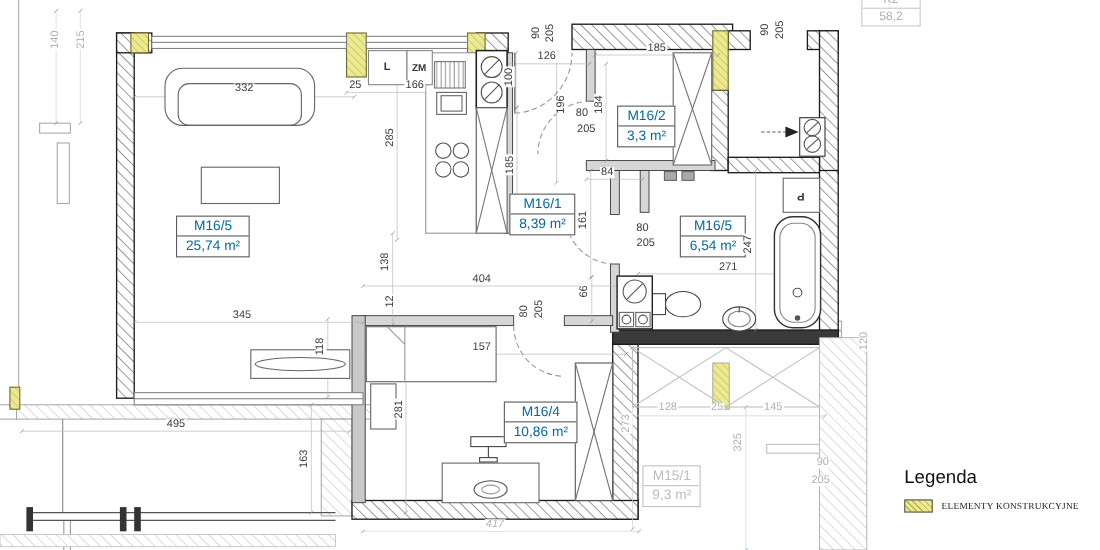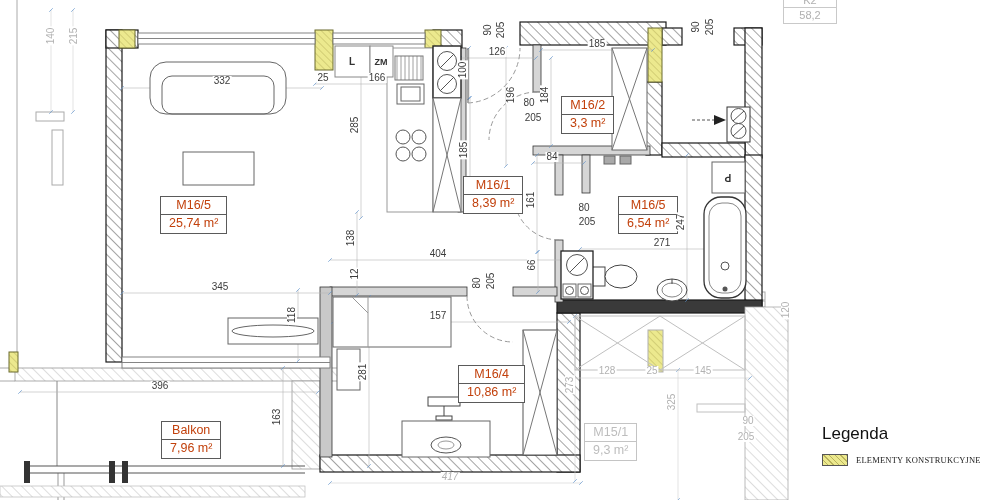--- a/index.html
+++ b/index.html
@@ -4,21 +4,21 @@
 <style>
   html,body{margin:0;padding:0;background:#fff;}
   .plan{position:relative;width:1000px;height:500px;background:#fff;overflow:hidden;
         font-family:"Liberation Sans", sans-serif;}
   .plan svg{position:absolute;left:0;top:0;}
   .dim{position:absolute;transform:translate(-50%,-50%);font-size:10px;color:#3c3c3c;
        white-space:nowrap;background:#fff;padding:0 1px;line-height:1;}
   .dim.vert{transform:translate(-50%,-50%) rotate(-90deg);}
   .dim.grey{color:#b2b2b2;}
   .room{position:absolute;background:#fff;border:1px solid #5a5a5a;text-align:center;
-        font-size:12.5px;color:#c2410c;line-height:1.2;}
+        font-size:12.5px;color:#0369a1;line-height:1.2;}
   .room .nm{padding:1px 8px 1px;}
   .room .ar{border-top:1px solid #5a5a5a;padding:1px 8px 2px;}
   .room.grey{border-color:#c4c4c4;color:#bdbdbd;}
   .room.grey .ar{border-top-color:#c4c4c4;text-align:right;}
   .fixlabel{position:absolute;transform:translate(-50%,-50%);font-size:10px;font-weight:bold;
             color:#333;line-height:1;}
   .fixlabel.rot180{transform:translate(-50%,-50%) rotate(180deg);}
   .legend{position:absolute;left:822px;top:424px;width:175px;}
   .legend .ttl{font-size:17px;color:#111;margin-bottom:10px;}
   .legrow{display:flex;align-items:center;margin-bottom:11px;font-family:Liberation Serif, serif;}
@@ -272,24 +272,20 @@
   <div class="nm">M16/2</div>
   <div class="ar">3,3 m²</div>
 </div>
 <div class="room" style="left:618px;top:196px;">
   <div class="nm">M16/5</div>
   <div class="ar">6,54 m²</div>
 </div>
 <div class="room" style="left:458px;top:365px;">
   <div class="nm">M16/4</div>
   <div class="ar">10,86 m²</div>
-</div>
-<div class="room" style="left:161px;top:421px;">
-  <div class="nm">Balkon</div>
-  <div class="ar">7,96 m²</div>
 </div>
 <div class="room grey" style="left:584px;top:423px;">
   <div class="nm">M15/1</div>
   <div class="ar">9,3 m²</div>
 </div>
 
 <div class="fixlabel" style="left:352px;top:62px;">L</div>
 <div class="fixlabel" style="left:381px;top:62px;font-size:9px;">ZM</div>
 <div class="fixlabel rot180" style="left:728px;top:177px;">P</div>
 
@@ -333,21 +329,21 @@
       <div class="dim vert" style="left: 351px; top: 238px;">138</div>
       <div class="dim vert" style="left: 355px; top: 274px;">12</div>
       <div class="dim" style="left: 438px; top: 254px;">404</div>
       <div class="dim vert" style="left: 532px; top: 265px;">66</div>
       <div class="dim vert" style="left: 477px; top: 283px;">80</div>
       <div class="dim vert" style="left: 491px; top: 281px;">205</div>
       <div class="dim" style="left: 438px; top: 316px;">157</div>
       <div class="dim vert" style="left: 292px; top: 315px;">118</div>
       <div class="dim" style="left: 220px; top: 287px;">345</div>
       <div class="dim vert" style="left: 363px; top: 372px;">281</div>
-      <div class="dim" style="left: 160px; top: 386px;">396</div>
+      <div class="dim" style="left: 160px; top: 386px;">495</div>
       <div class="dim vert" style="left: 277px; top: 417px;">163</div>
       <div class="dim vert" style="left: 696px; top: 27px;">90</div>
       <div class="dim vert" style="left: 710px; top: 27px;">205</div>
       <div class="dim grey" style="left: 450px; top: 477px; font-style: italic;">417</div>
       <div class="dim grey" style="left: 607px; top: 371px;">128</div>
       <div class="dim grey" style="left: 652px; top: 371px;">25</div>
       <div class="dim grey" style="left: 703px; top: 371px;">145</div>
       <div class="dim vert grey" style="left: 570px; top: 385px;">273</div>
       <div class="dim vert grey" style="left: 672px; top: 402px;">325</div>
       <div class="dim grey" style="left: 748px; top: 421px;">90</div>

